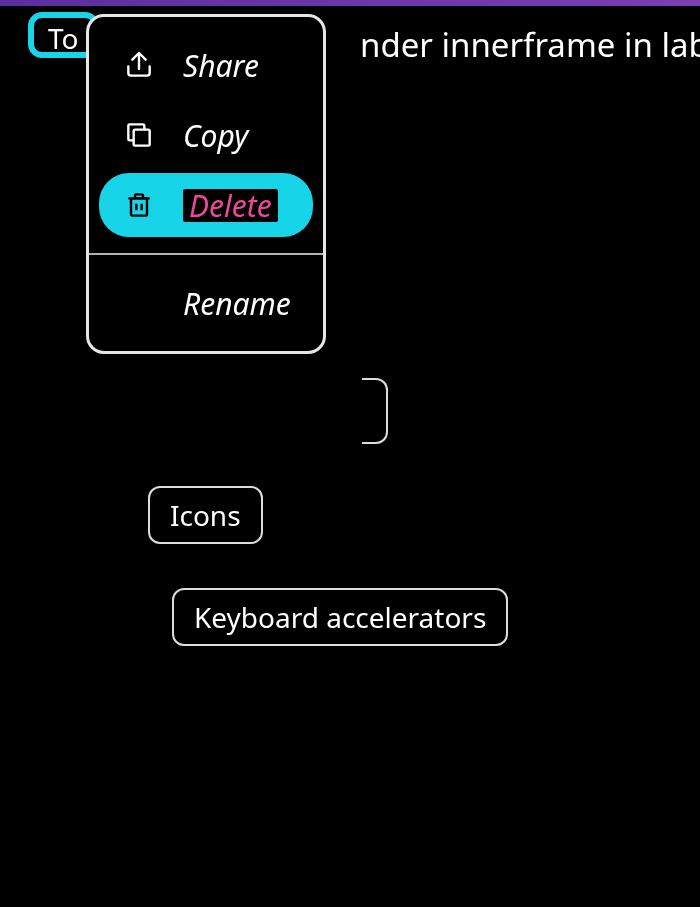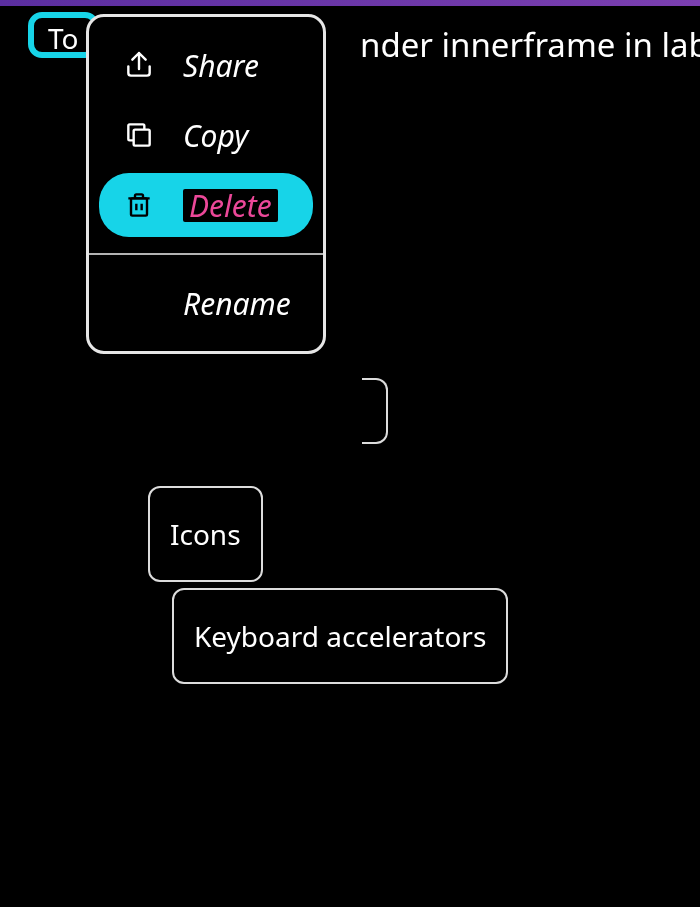--- a/index.html
+++ b/index.html
@@ -88,21 +88,21 @@
       color: #ec4899;
       padding: 0 6px;
       border-radius: 2px;
     }
     .label-wrap { line-height: 1.1; }
     .chip {
       position: absolute;
       background: #000;
       border: 2px solid #dcdcdc;
       border-radius: 12px;
-      padding: 27px 20px;
+      padding: 8px 20px;
       font-size: 28px;
       cursor: pointer;
     }
     .chip-partial-right {
       position: absolute;
       top: 378px;
       left: 362px;
       width: 26px;
       height: 66px;
       border: 2px solid #dcdcdc;

